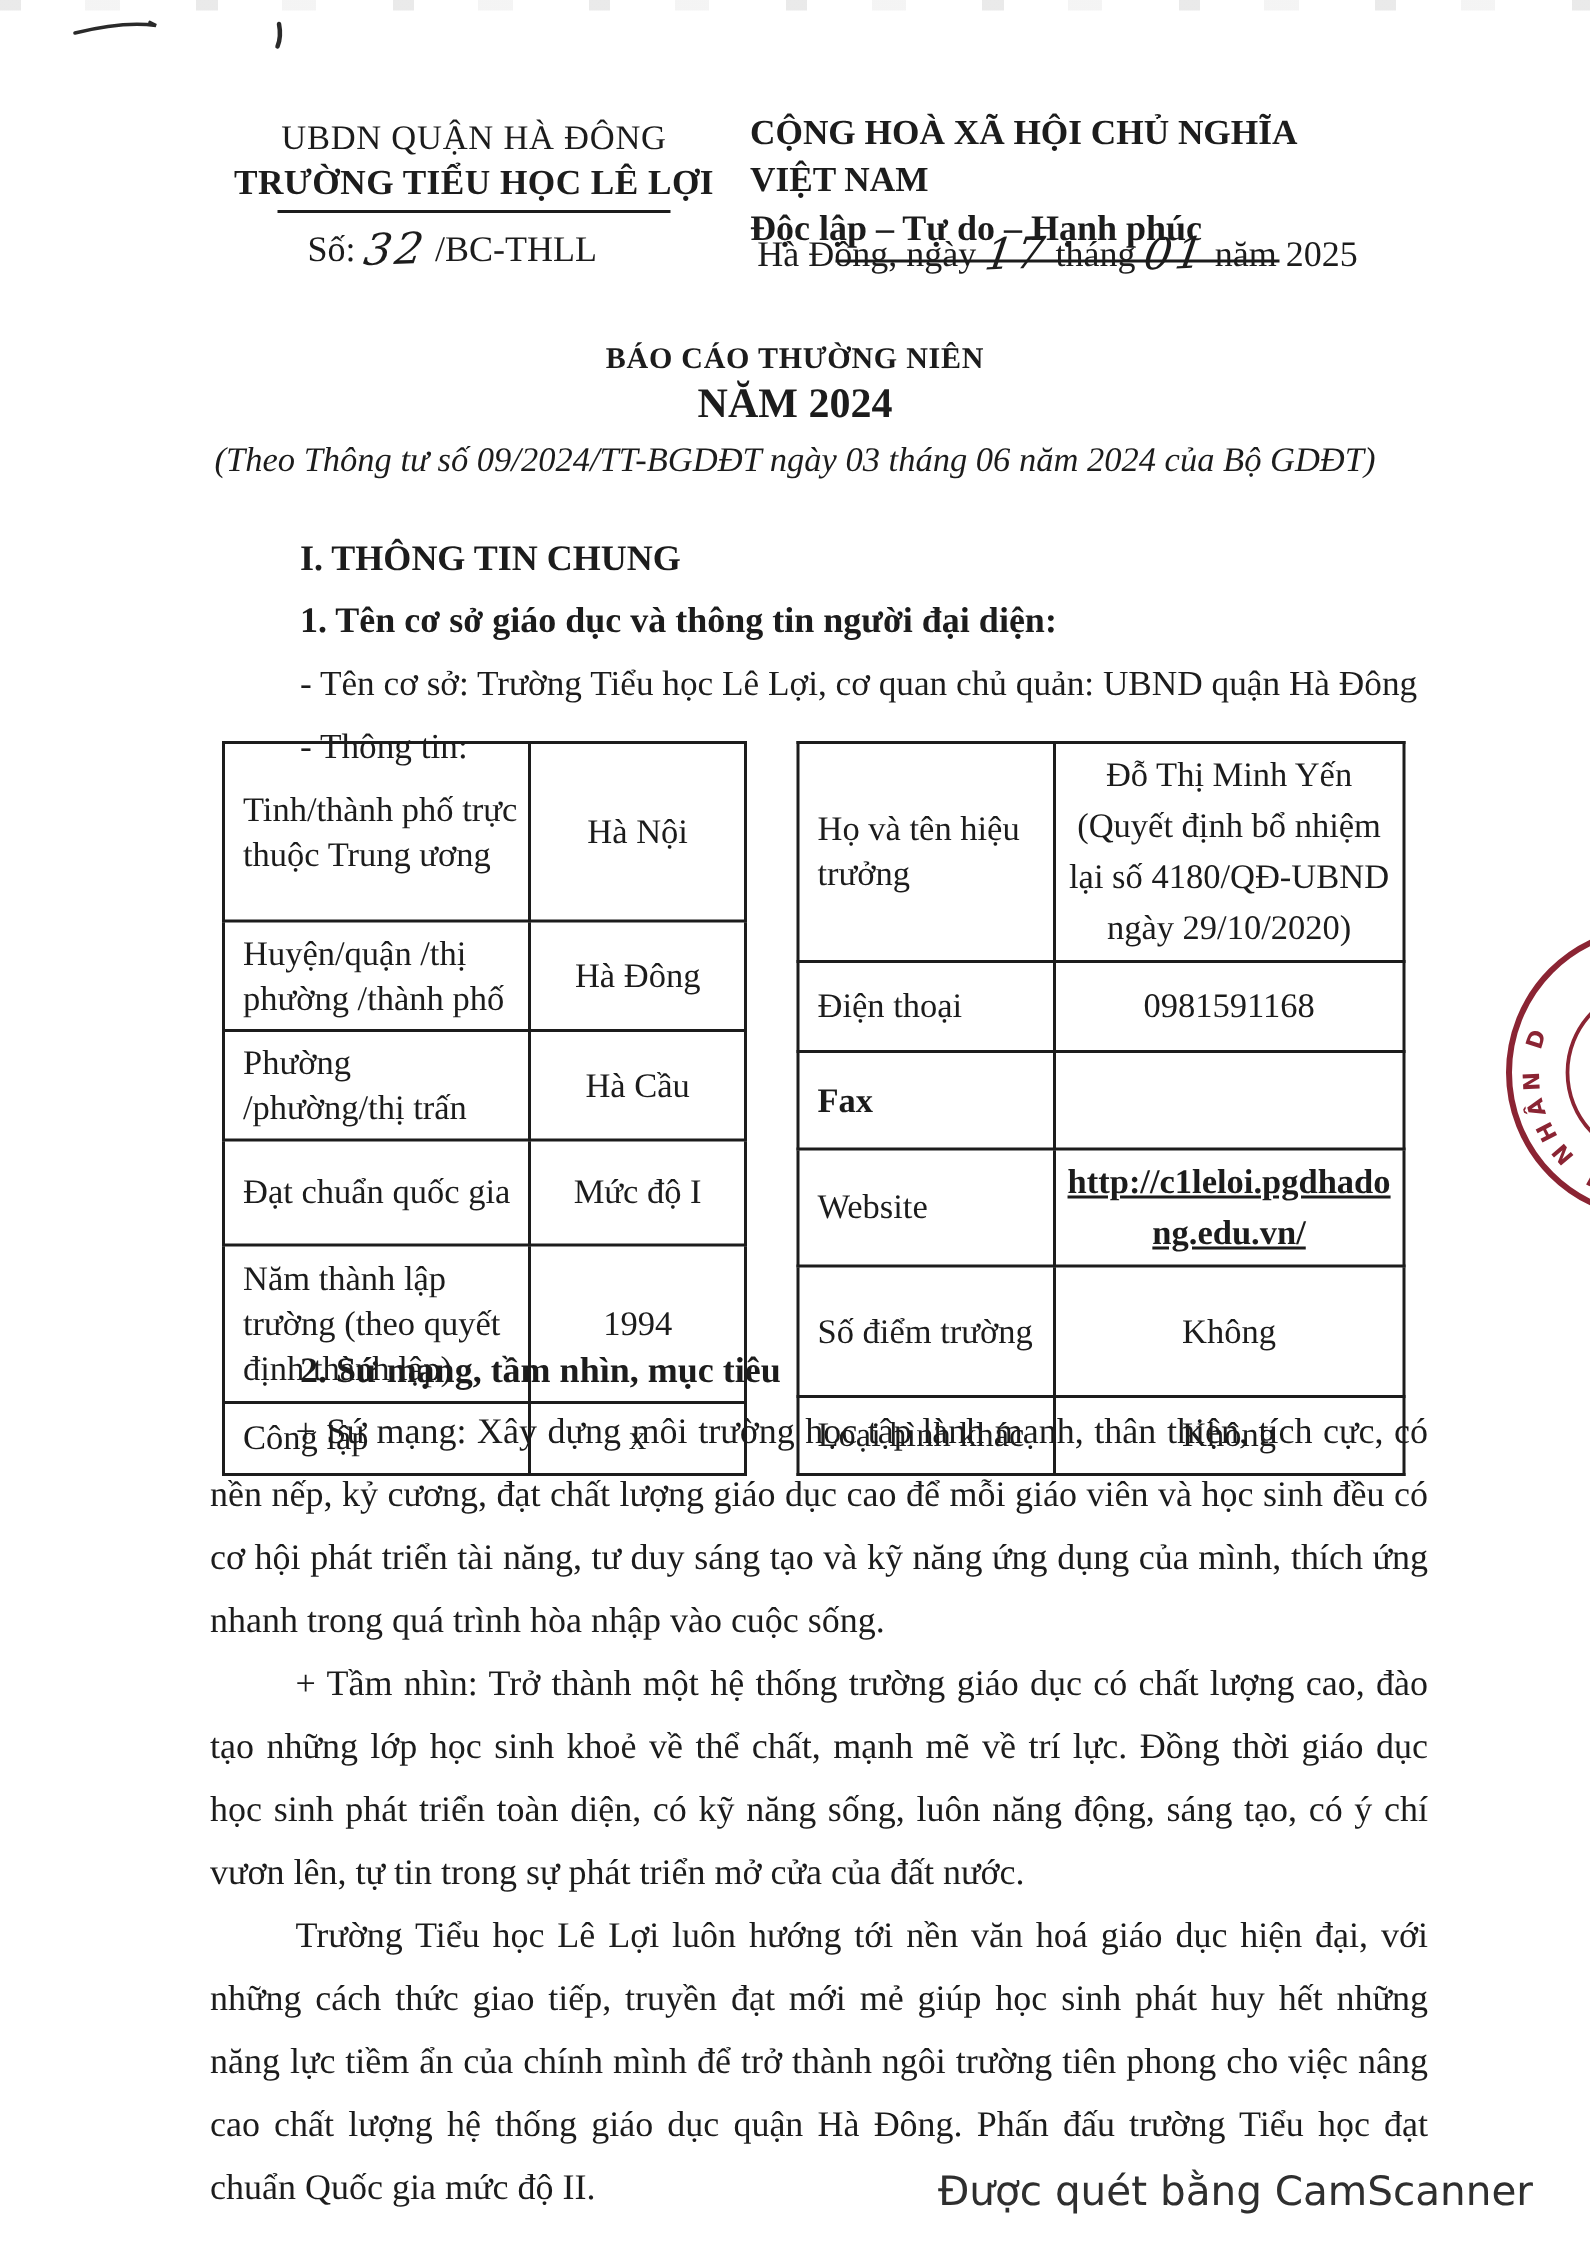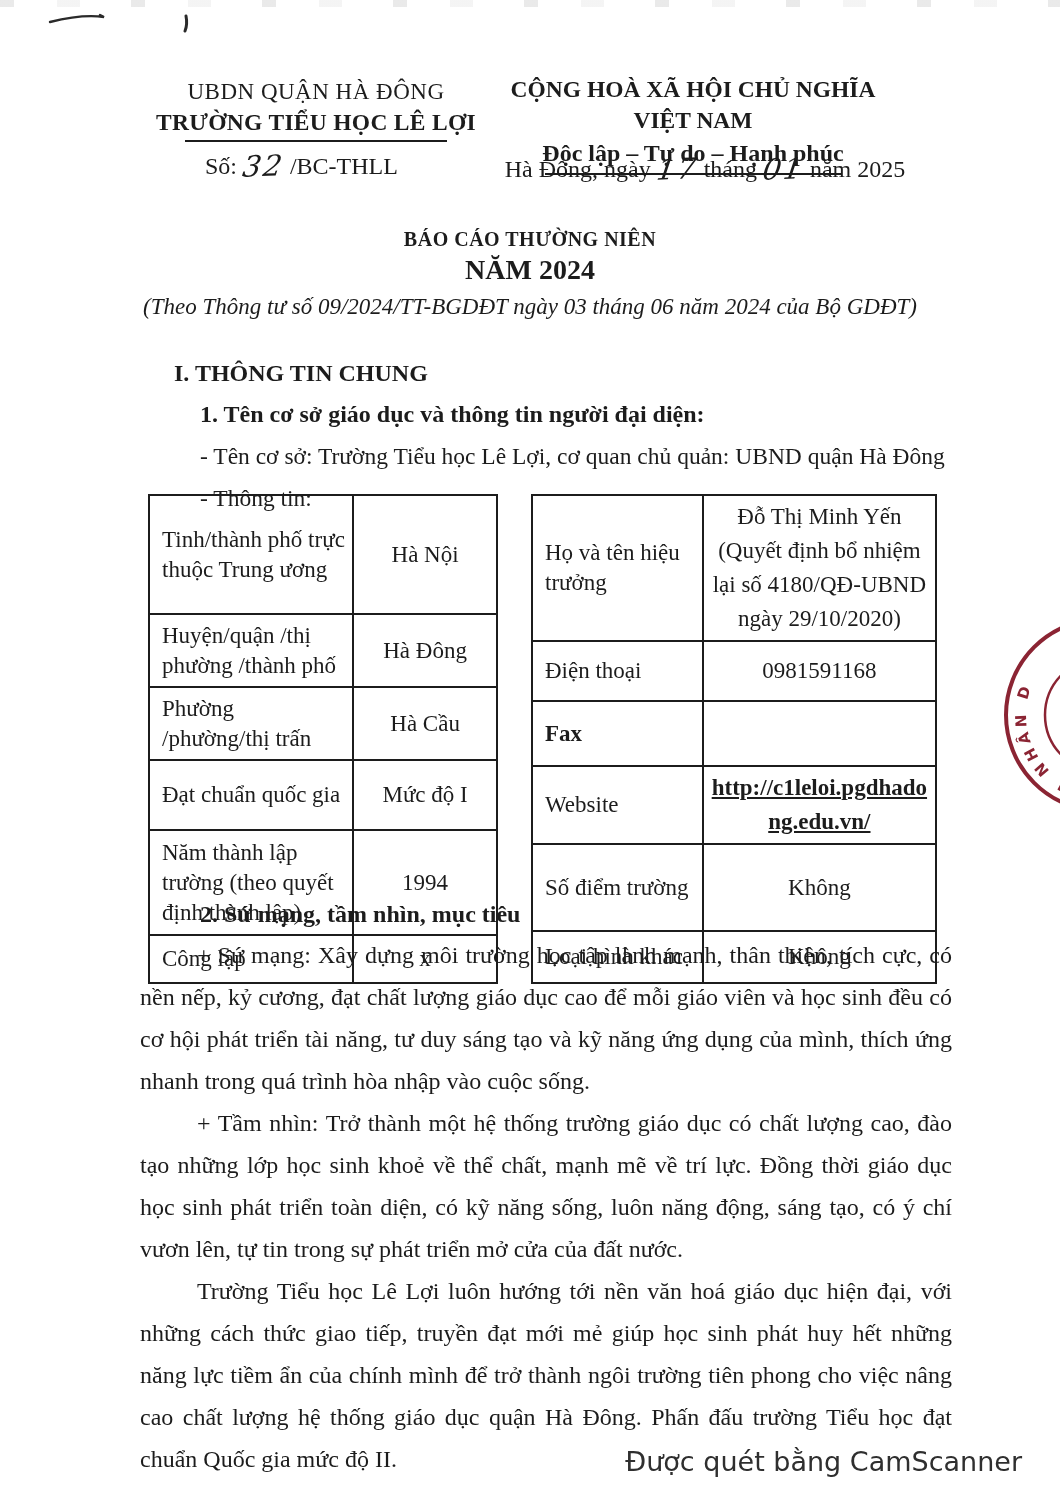--- a/index.html
+++ b/index.html
@@ -27,22 +27,22 @@
     position:absolute;left:148px;top:78px;width:336px;
     text-align:center;line-height:1.25;
   }
   .org-line1{font-size:23px;letter-spacing:.5px;}
   .org-line2{font-size:23.5px;font-weight:bold;letter-spacing:.3px;margin-top:1px;}
   .org-rule{width:262px;height:0;border-bottom:2px solid #1c1c1c;margin:3px auto 0;}
   .doc-number{
     position:absolute;left:205px;top:150px;font-size:24px;white-space:nowrap;
   }
   .national-block{
-    position:absolute;left:488px;top:74px;width:410px;
-    text-align:center;line-height:1.3;
+    position:absolute;left:500px;top:74px;width:410px;
+    text-align:left;line-height:1.3;
   }
   .nat-line1{font-size:23.5px;font-weight:bold;}
   .nat-line2{font-size:24px;font-weight:bold;margin-top:3px;}
   .nat-rule{width:296px;height:0;border-bottom:2px solid #1c1c1c;margin:4px auto 0;}
   .date-line{
     position:absolute;left:500px;top:153px;width:410px;
     text-align:center;font-size:24px;white-space:nowrap;
   }
   .hand{
     display:inline-block;
@@ -54,21 +54,21 @@
   }
 
   
   .title-block{position:absolute;left:0;top:228px;width:1060px;text-align:center;}
   .title-line1{font-size:20px;font-weight:bold;letter-spacing:.5px;}
   .title-line2{font-size:28px;font-weight:bold;margin-top:3px;}
   .subtitle{font-size:23px;font-style:italic;margin-top:8px;}
 
   
   .section1{position:absolute;left:140px;top:356px;width:812px;font-size:23.5px;line-height:34px;}
-  .s1-heading{font-weight:bold;font-size:24px;margin-left:34px;}
+  .s1-heading{font-weight:bold;font-size:24px;margin-left:60px;}
   .s1-item{font-weight:bold;font-size:24px;margin-left:60px;margin-top:7px;}
   .s1-bullet{margin-left:60px;margin-top:8px;}
 
   
   .tables{position:absolute;left:148px;top:494px;display:flex;gap:33px;}
   table{border-collapse:collapse;font-size:23px;}
   td{border:2px solid #1c1c1c;vertical-align:middle;line-height:30px;}
   .tbl-left{width:350px;}
   .tbl-left td.lbl{width:215px;padding:4px 6px 4px 12px;}
   .tbl-left td.val{width:135px;text-align:center;padding:4px 16px;}

